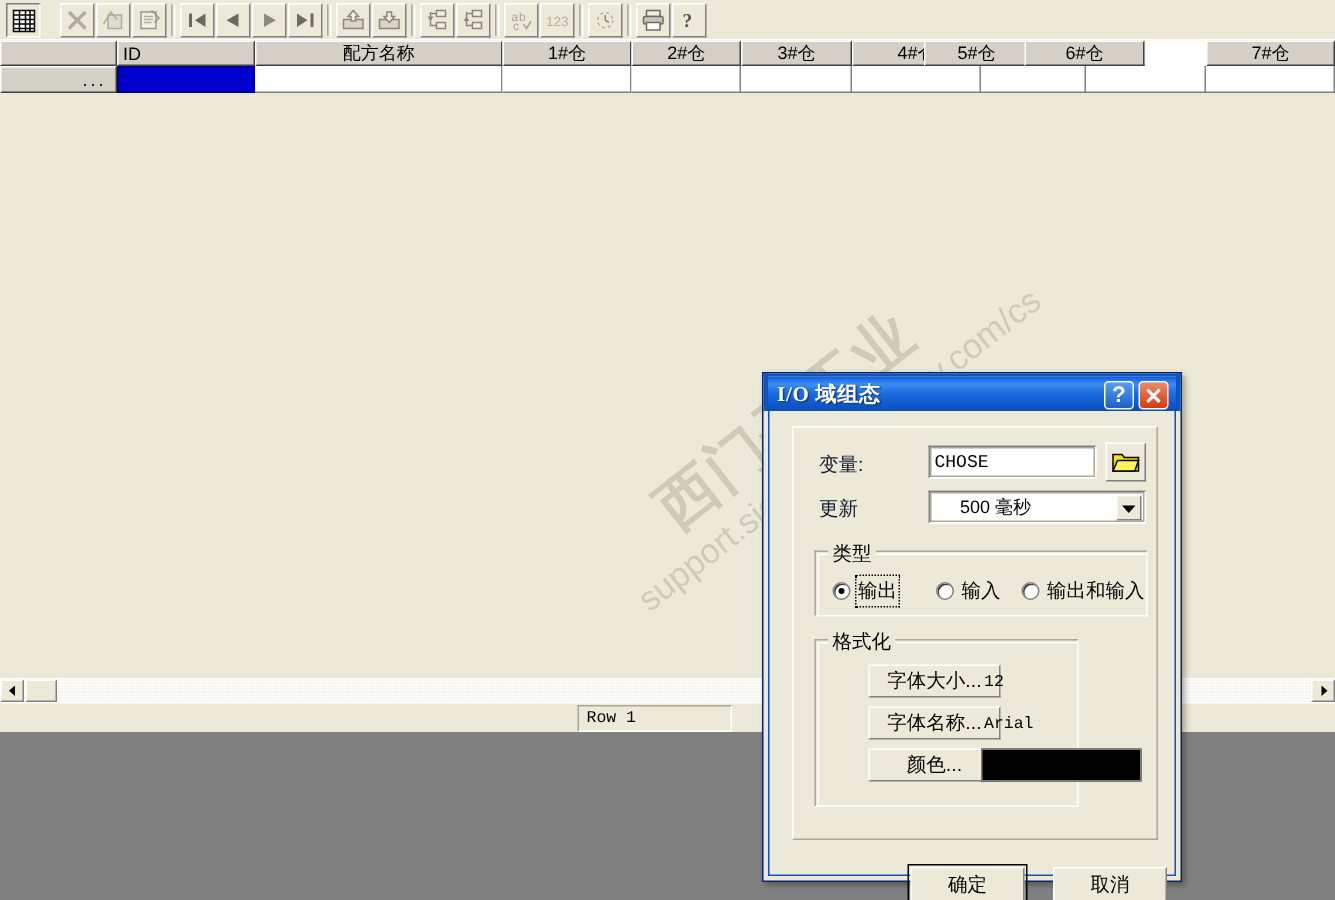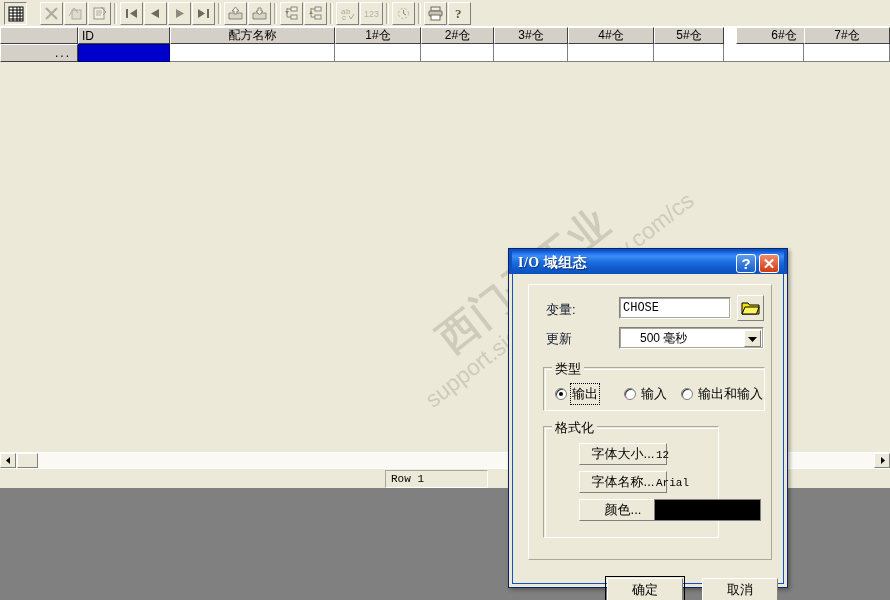--- a/index.html
+++ b/index.html
@@ -636,22 +636,22 @@
 
   <div class="grid">
     <div class="grid-hdr">
       <div class="hcell" style="left:0px;width:78px"></div>
       <div class="hcell left" style="left:78px;width:92px">ID</div>
       <div class="hcell" style="left:170px;width:165px">配方名称</div>
       <div class="hcell" style="left:335px;width:86px">1#仓</div>
       <div class="hcell" style="left:421px;width:73px">2#仓</div>
       <div class="hcell" style="left:494px;width:74px">3#仓</div>
       <div class="hcell" style="left:568px;width:86px">4#仓</div>
-      <div class="hcell" style="left:654px;width:70px">5#仓</div>
-      <div class="hcell" style="left:736px;width:96px">6#仓</div>
+      <div class="hcell" style="left:616px;width:70px">5#仓</div>
+      <div class="hcell" style="left:683px;width:80px">6#仓</div>
       <div class="hcell" style="left:804px;width:86px">7#仓</div>
     </div>
     <div class="grid-row">
       <div class="rcell rowhdr" style="left:0px;width:78px">...</div>
       <div class="rcell selected" style="left:78px;width:92px"></div>
       <div class="rcell" style="left:170px;width:165px"></div>
       <div class="rcell" style="left:335px;width:86px"></div>
       <div class="rcell" style="left:421px;width:73px"></div>
       <div class="rcell" style="left:494px;width:74px"></div>
       <div class="rcell" style="left:568px;width:86px"></div>

